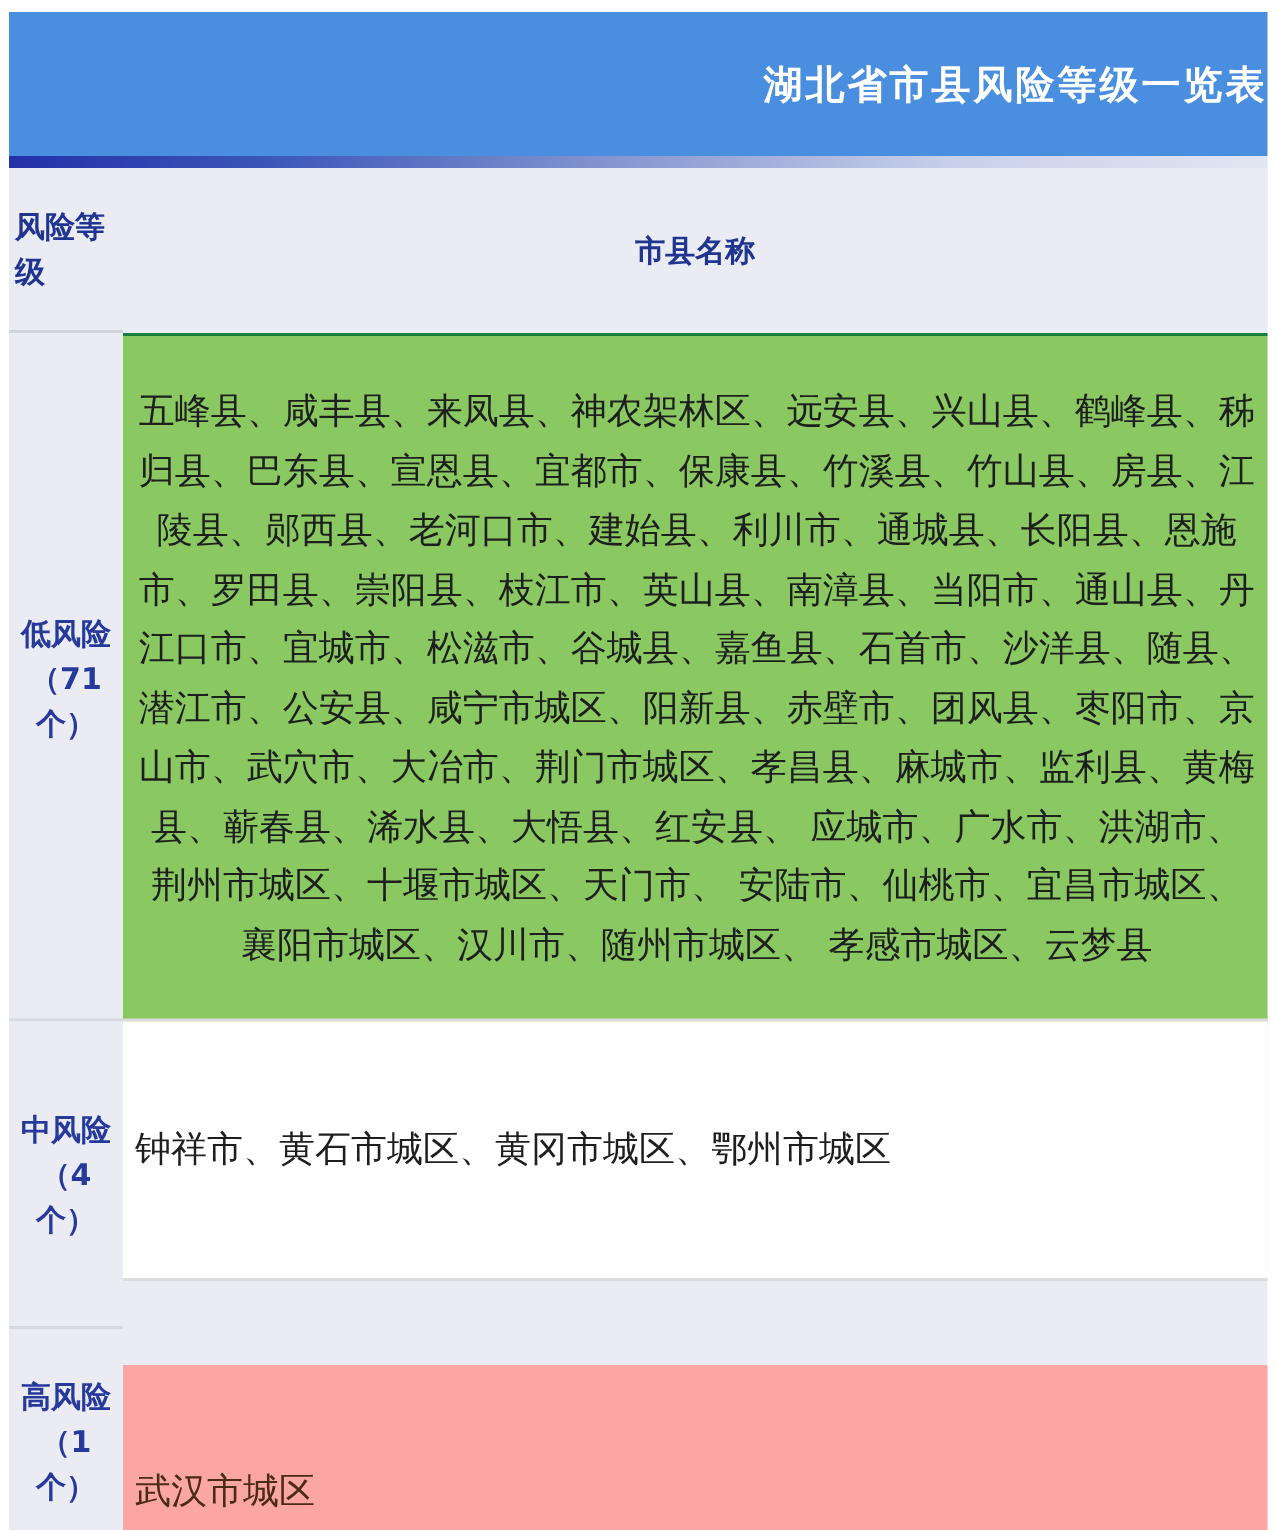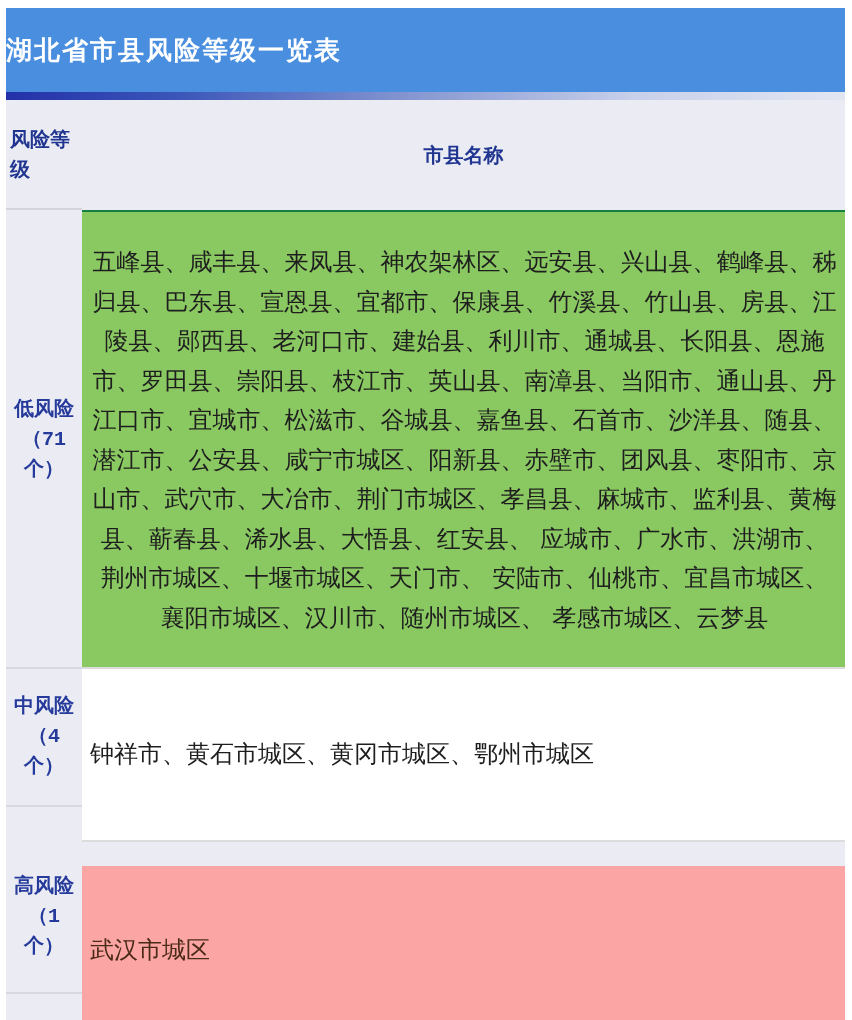--- a/index.html
+++ b/index.html
@@ -14,25 +14,25 @@
       overflow: hidden;
       font-family: "DejaVu Sans", "Liberation Sans", sans-serif;
     }
     .wrap {
       position: absolute;
       left: 6px;
       top: 8px;
       width: 839px;
     }
     .title-bar {
-      height: 84px;
+      height: 96px;
       background: #4a8fdf;
       display: flex;
       align-items: center;
-      justify-content: flex-start;
+      justify-content: flex-end;
     }
     .title-text {
       color: #ffffff;
       font-size: 26px;
       font-weight: bold;
       letter-spacing: 2px;
     }
     .accent-bar {
       height: 8px;
       background: linear-gradient(to right, #2430a8 0%, #3a55b8 20%, #8a9ad2 50%, #c8d0ea 75%, #e2e6f2 100%);
@@ -69,37 +69,36 @@
       font-size: 20px;
       line-height: 30px;
       display: flex;
       align-items: center;
       justify-content: center;
       text-align: center;
       padding: 0 6px;
       box-sizing: border-box;
       border-bottom: 2px solid #d6d8e2;
       word-break: break-all;
-      font-family: Liberation Mono, monospace;
     }
     .names-cell {
       color: #1e1e1e;
       font-size: 24px;
       line-height: 39.5px;
       padding: 0 8px 0 8px;
       box-sizing: border-box;
       display: flex;
       align-items: center;
       word-break: break-all;
       border-bottom: 2px solid #dcdcdc;
     }
     .row-low .names-cell { background: #8ac862; height: 457px; padding-top: 2px; padding-right: 6px; text-align: center; }
     .row-low .level-cell { height: 457px; }
     .row-mid .names-cell { background: #ffffff; height: 173px; }
-    .row-mid .level-cell { height: 138px; }
+    .row-mid .level-cell { height: 205px; }
     .row-high .names-cell { background: #fca5a5; height: 172px; color: #4a2a18; margin-top: 24px; }
     .row-high .level-cell { height: 152px; }
     .row { display: contents; }
   </style>
 </head>
 <body>
 
 <div class="wrap">
   <div class="title-bar">
     <span class="title-text">湖北省市县风险等级一览表</span>

